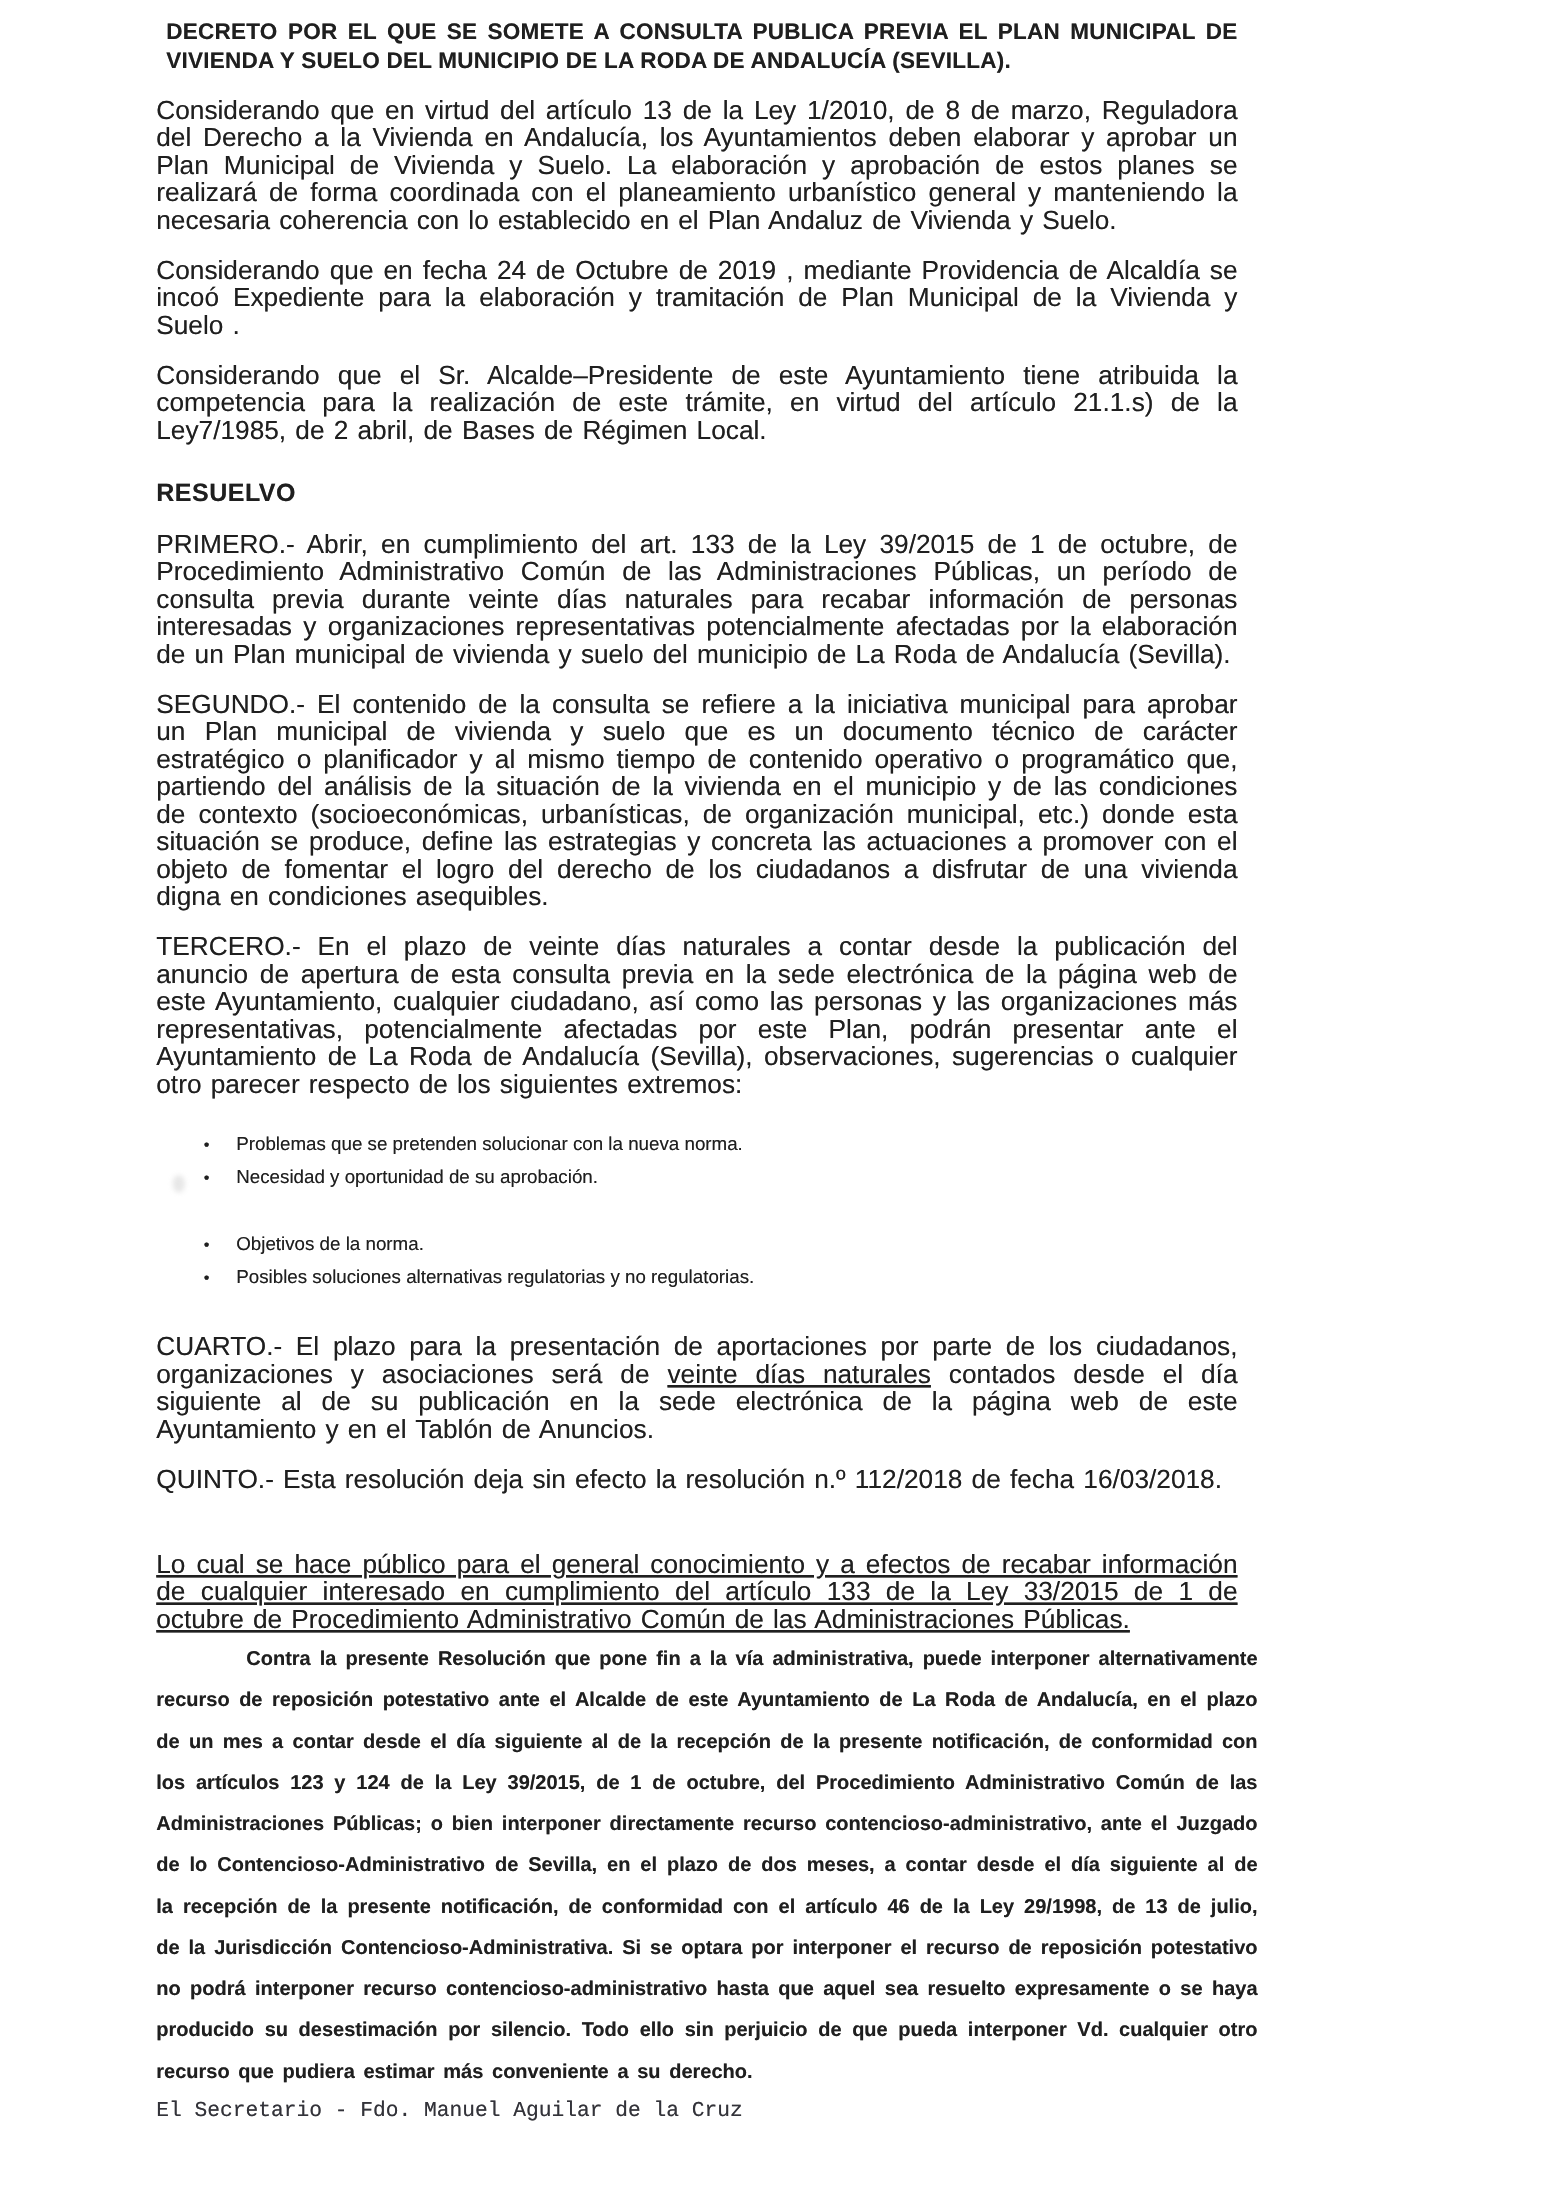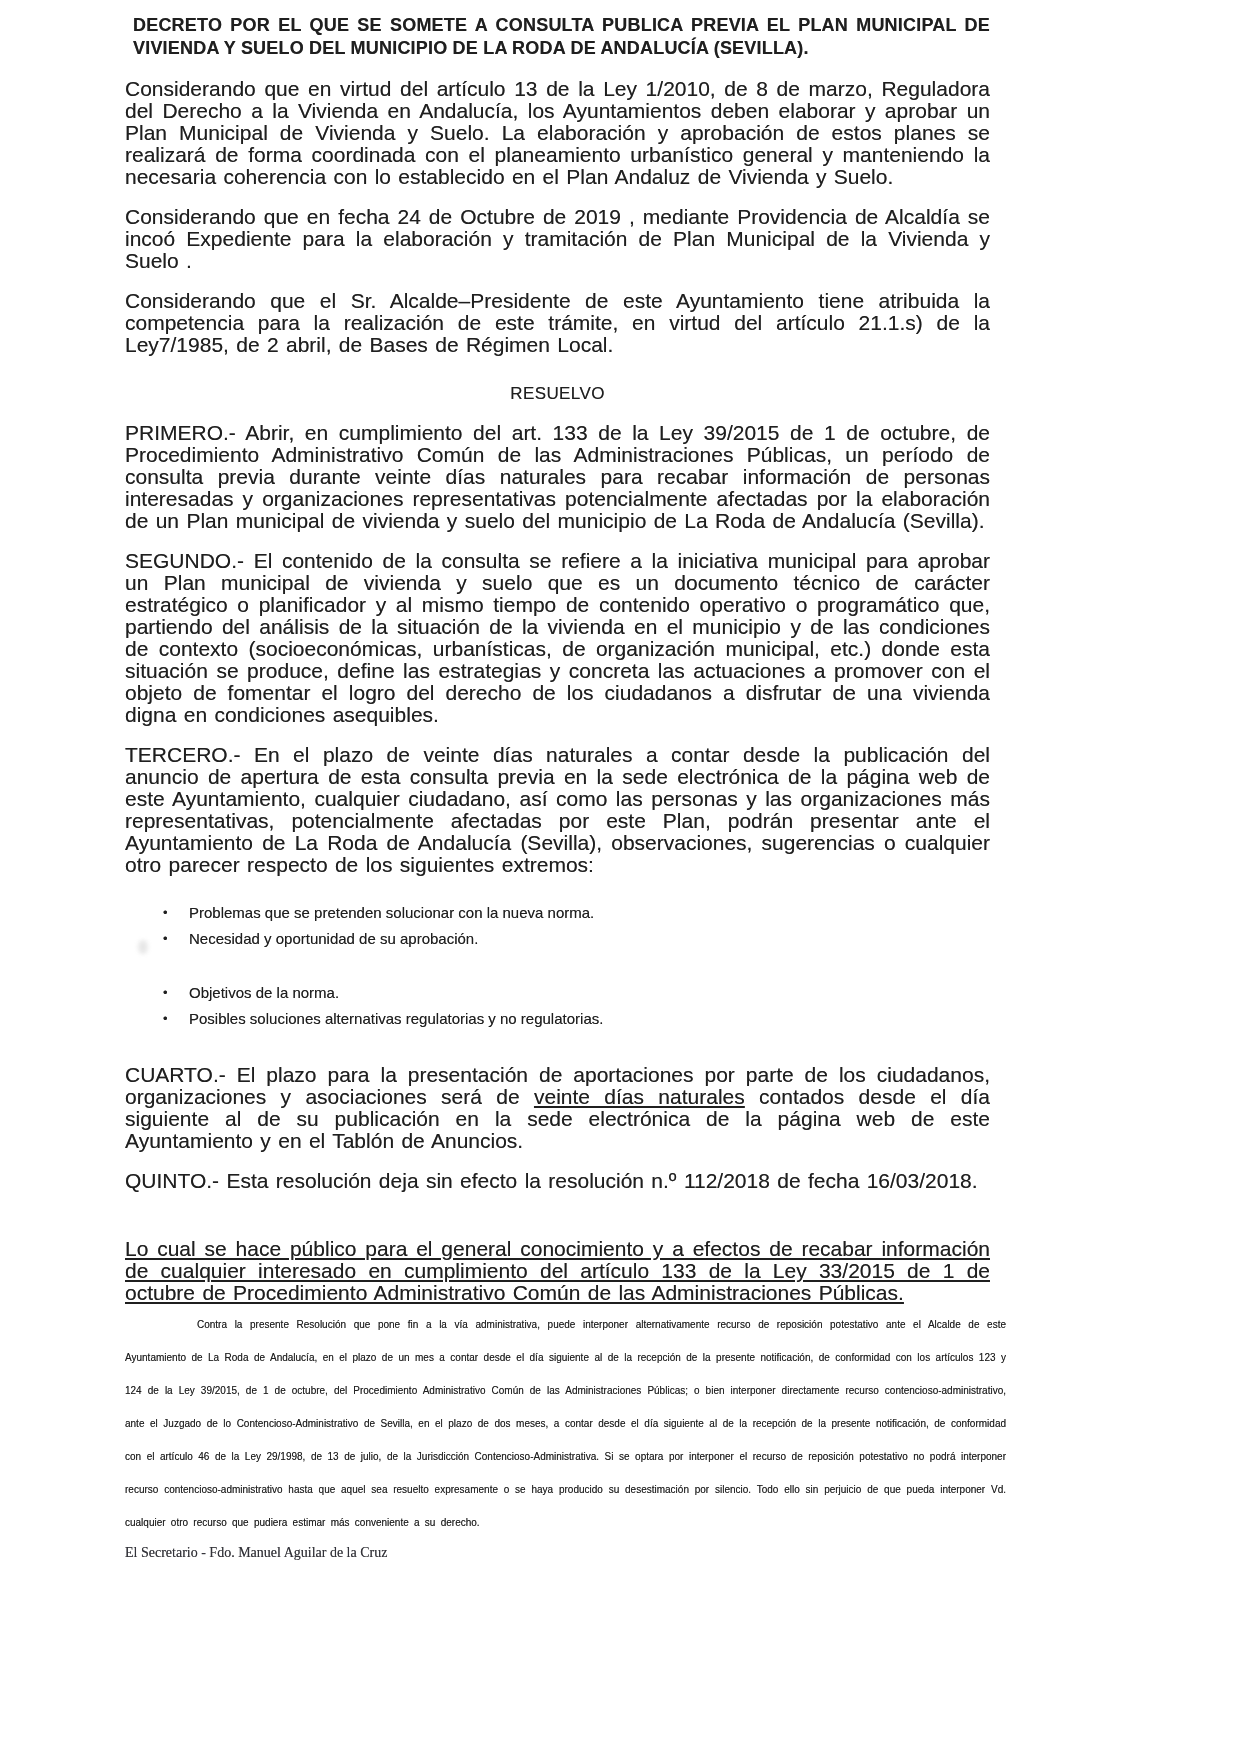--- a/index.html
+++ b/index.html
@@ -25,23 +25,22 @@
     margin: 0 0 4px 8px;
   }
   p.para {
     font-size: 21px;
     line-height: 22px;
     text-align: justify;
     margin: 18px 0 0 0;
     word-spacing: 1.5px;
   }
   .resuelvo {
-    text-align: center;
-    font-weight: normal;
-    font-size: 17px;
+    font-weight: bold;
+    font-size: 20px;
     letter-spacing: 0.4px;
     margin: 28px 0 0 0;
   }
   .res-gap { margin-top: 48px; }
   strong.lbl { font-weight: normal; }
   .bullets { margin: 26px 0 0 38px; }
   .bullets.second { margin-top: 32px; }
   .bullet-row {
     font-size: 15px;
     line-height: 22px;
@@ -50,30 +49,31 @@
   }
   .dot {
     width: 26px;
     flex: 0 0 26px;
     text-align: left;
     font-size: 13px;
   }
   .u { text-decoration: underline; }
   p.closing { margin-top: 46px; text-decoration: underline; }
   p.appeal {
-    font-size: 10px;
+    font-size: 16px;
     line-height: 33px;
     text-align: justify;
     text-indent: 72px;
     margin: 4px -16px 0 0;
     word-spacing: 2.5px;
+    font-weight: bold;
   }
   .signature {
-    font-family: Liberation Serif, serif;
-    font-size: 14px;
+    font-family: Liberation Mono, monospace;
+    font-size: 17px;
     color: #33333a;
     margin-top: 6px;
   }
   
   .smudge {
     position: absolute;
     left: 138px; top: 940px;
     width: 10px; height: 14px;
     background: rgba(120,120,120,0.18);
     border-radius: 50%;

